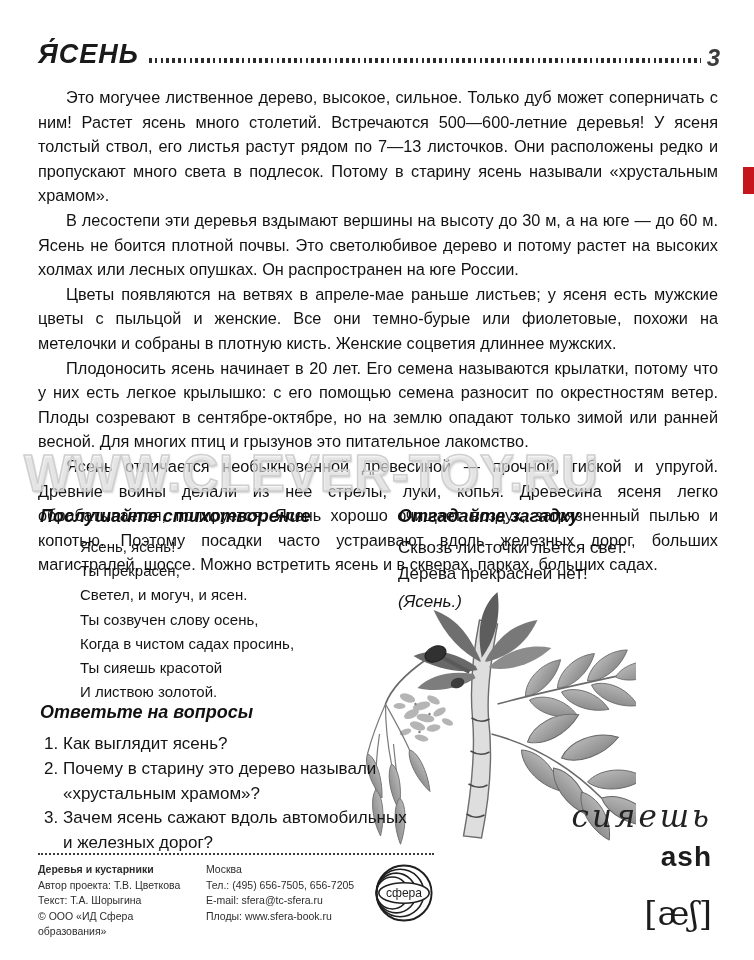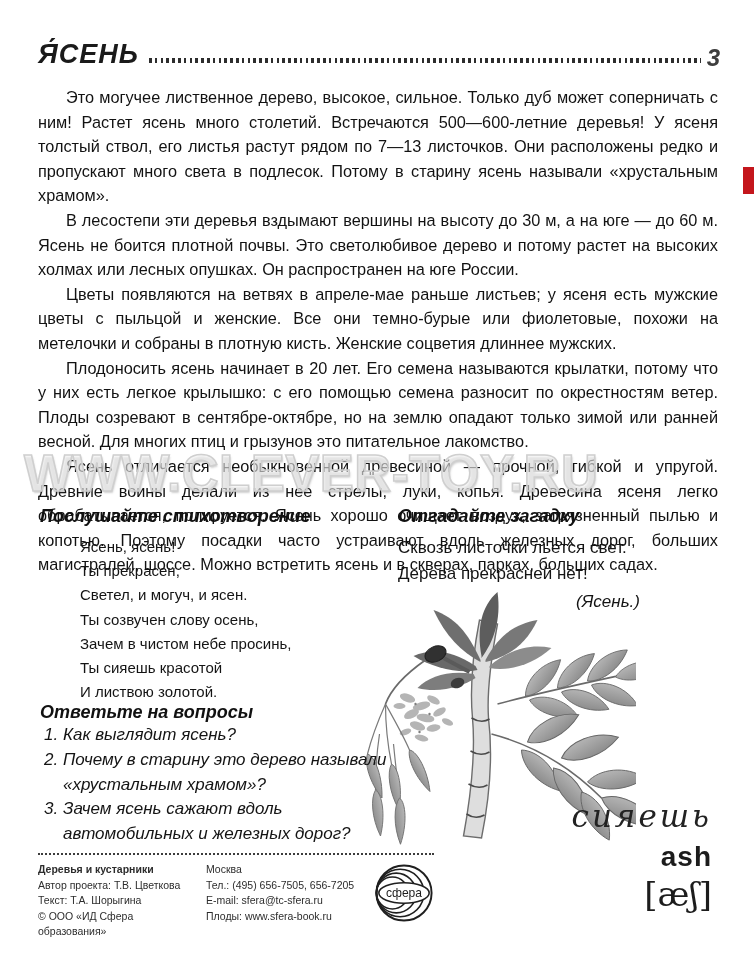--- a/index.html
+++ b/index.html
@@ -40,34 +40,34 @@
                z-index: 2; white-space: nowrap; }
 
   
   .section-heading { font-size: 18px; font-weight: bold; font-style: italic; color: #111; }
 
   .poem { position: absolute; top: 506px; left: 40px; width: 340px; z-index: 3; }
   .poem .lines { margin-top: 8px; font-size: 15px; line-height: 24.2px; margin-left: 40px; }
 
   .riddle { position: absolute; top: 506px; left: 398px; width: 290px; z-index: 3; }
   .riddle .lines { margin-top: 8px; font-size: 17px; line-height: 25.5px; }
-  .riddle .answer { font-style: italic; text-align: right; padding-right: 48px; margin-top: 3px; }
+  .riddle .answer { font-style: italic; padding-right: 48px; margin-top: 3px; }
 
   .questions { position: absolute; top: 702px; left: 40px; width: 372px; z-index: 3; }
-  .questions ol { padding-left: 23px; font-size: 17px; line-height: 24.8px; font-style: italic; }
+  .questions ol { margin-top: 9px; padding-left: 23px; font-size: 17px; line-height: 24.8px; }
 
   
   .illustration { position: absolute; top: 586px; left: 328px; width: 308px; height: 272px; z-index: 0; }
 
   
   .word-labels { position: absolute; right: 42px; top: 798px; text-align: right; z-index: 3; }
   .word-ru { font-family: "DejaVu Serif", serif; font-style: italic;
              font-size: 31px; letter-spacing: 3px; color: #222; }
   .word-en { font-size: 28px; font-weight: bold; letter-spacing: 1px; margin-top: 7px; color: #1c1c1c; }
-  .word-tr { font-family: "DejaVu Serif", serif; font-size: 34px; margin-top: 1px; color: #1c1c1c; }
+  .word-tr { font-family: "DejaVu Serif", serif; font-size: 34px; margin-top: 20px; color: #1c1c1c; }
 
   
   .red-tab { position: absolute; right: 0; top: 167px; width: 11px; height: 27px; z-index: 5; }
 
   
   .footer { position: absolute; top: 853px; left: 38px; width: 396px;
             border-top: 2.5px dotted #3c3c3c; padding-top: 7px;
             display: flex; gap: 18px; font-size: 10.5px; line-height: 15.5px;
             color: #2d2d2d; z-index: 3; }
   .footer .col { width: 164px; }
@@ -97,21 +97,21 @@
 
   <div class="watermark">WWW.CLEVER-TOY.RU</div>
 
   <div class="poem">
     <div class="section-heading">Послушайте стихотворение</div>
     <div class="lines">
       <div>Ясень, ясень!</div>
       <div>Ты прекрасен,</div>
       <div>Светел, и могуч, и ясен.</div>
       <div>Ты созвучен слову осень,</div>
-      <div>Зачем в чистом небе просинь,</div>
+      <div>Когда в чистом садах просинь,</div>
       <div>Ты сияешь красотой</div>
       <div>И листвою золотой.</div>
     </div>
   </div>
 
   <div class="riddle">
     <div class="section-heading">Отгадайте загадку</div>
     <div class="lines">
       <div>Сквозь листочки льется свет.</div>
       <div>Дерева прекрасней нет!</div>

